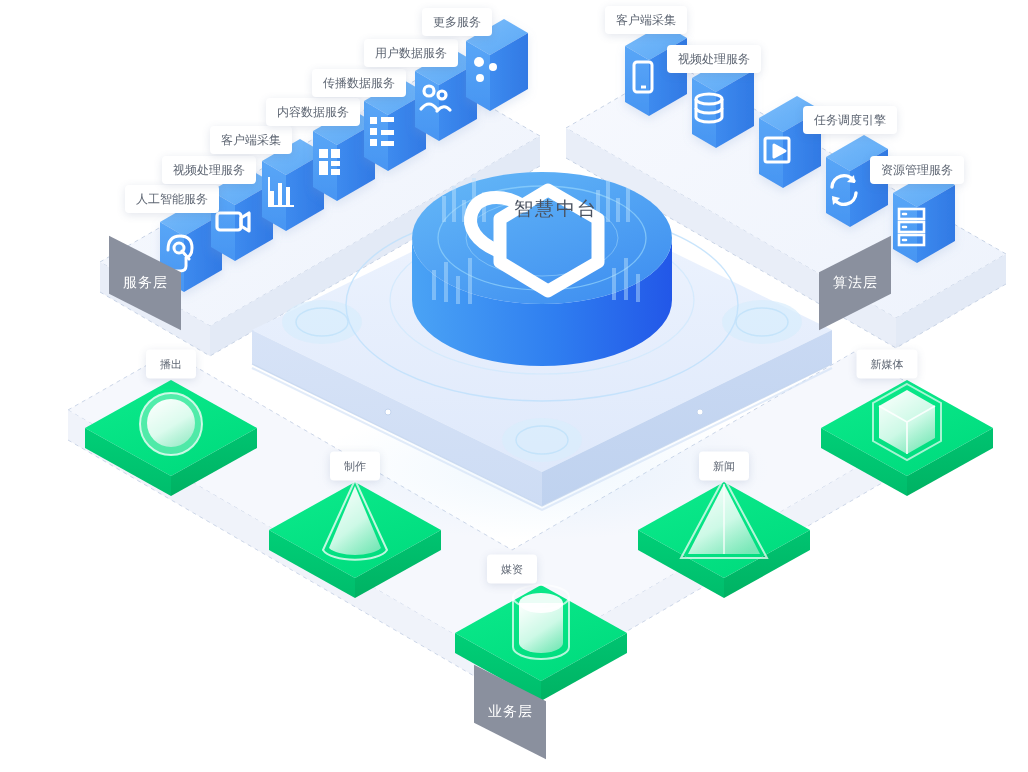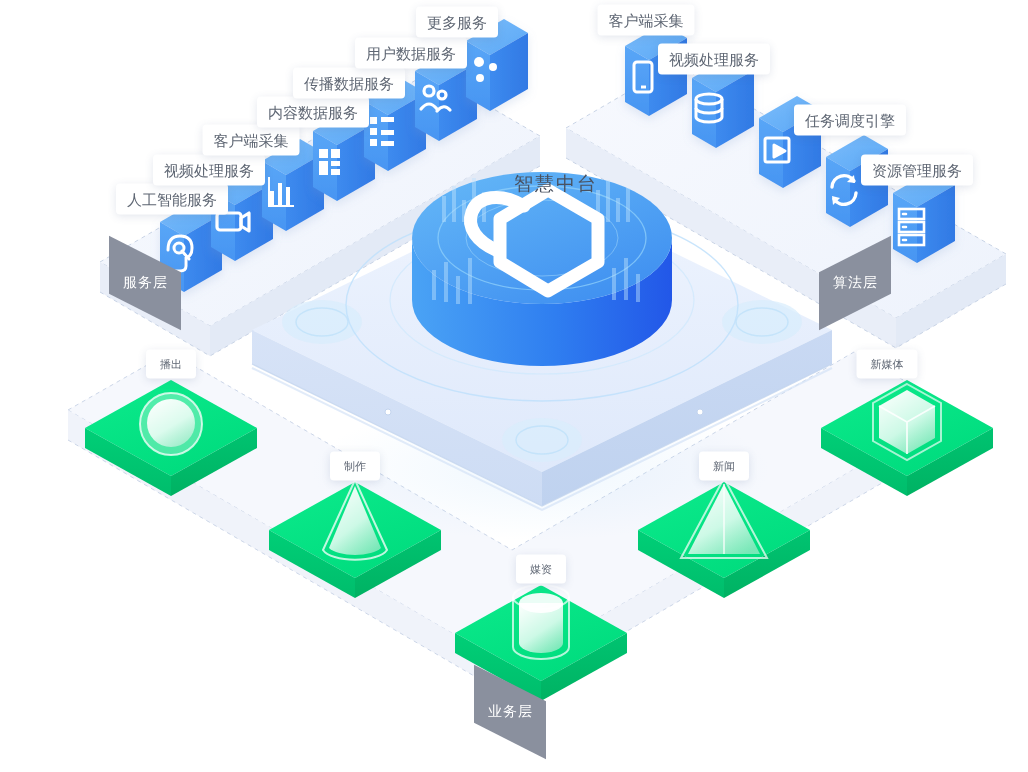--- a/index.html
+++ b/index.html
@@ -9,21 +9,21 @@
     font-family:"Liberation Sans","DejaVu Sans",sans-serif;
     overflow:hidden;position:relative;
   }
   #stage{position:absolute;inset:0;width:1028px;height:772px;}
   #stage svg{position:absolute;left:0;top:0;}
 
   
   .chip{
     position:absolute;background:#ffffff;border-radius:4px;
     box-shadow:0 2px 8px rgba(80,100,140,.16);
-    color:#5e6673;font-size:15px;line-height:1;
+    color:#5e6673;font-size:12px;line-height:1;
     padding:8px 11px;white-space:nowrap;
     transform:translate(-50%,-50%);
     z-index:40;
   }
   .chip.biz{font-size:11px;padding:9px 14px;}
 
   
   .layertag{position:absolute;z-index:45;transform:translate(-50%,-50%);}
   .layertag .face{
     width:72px;height:58px;
@@ -36,20 +36,21 @@
   .tag-right .face{transform:skewY(-27deg);}
   .tag-left  .face span{transform:skewY(-27deg) ;display:block;}
   .tag-right .face span{transform:skewY(27deg);display:block;}
 
   
   .center-title{
     position:absolute;z-index:38;
     transform:translate(-50%,-50%);
     color:#4a5260;font-size:19px;letter-spacing:2px;
     white-space:nowrap;
+    margin-top:25px;
   }
 </style>
 </head>
 <body>
 
 <div id="stage">
 
 <svg width="1028" height="772" viewBox="0 0 1028 772">
   <defs>
     <linearGradient id="gSlabTop" x1="0" y1="0" x2="0" y2="1">
@@ -361,32 +362,32 @@
     </g>
   </g>
 </svg>
 
   <div class="center-title" style="left:556px;top:184px;">智慧中台</div>
 
   <div class="chip" style="left:172px;top:199px">人工智能服务</div>
   <div class="chip" style="left:209px;top:170px">视频处理服务</div>
   <div class="chip" style="left:251px;top:140px">客户端采集</div>
   <div class="chip" style="left:313px;top:112px">内容数据服务</div>
-  <div class="chip" style="left:349px;top:83px">传播数据服务</div>
+  <div class="chip" style="left:359px;top:83px">传播数据服务</div>
   <div class="chip" style="left:411px;top:53px">用户数据服务</div>
   <div class="chip" style="left:457px;top:22px">更多服务</div>
 
   <div class="chip" style="left:646px;top:20px">客户端采集</div>
   <div class="chip" style="left:714px;top:59px">视频处理服务</div>
   <div class="chip" style="left:850px;top:120px">任务调度引擎</div>
   <div class="chip" style="left:917px;top:170px">资源管理服务</div>
 
   <div class="chip biz" style="left:171px;top:364px">播出</div>
   <div class="chip biz" style="left:355px;top:466px">制作</div>
-  <div class="chip biz" style="left:541px;top:569px">媒资</div>
+  <div class="chip biz" style="left:512px;top:569px">媒资</div>
   <div class="chip biz" style="left:724px;top:466px">新闻</div>
   <div class="chip biz" style="left:887px;top:364px">新媒体</div>
 
   <div class="layertag tag-left" style="left:145px;top:283px">
     <div class="face">
         <span>服务层</span>
       </div>
   </div>
   <div class="layertag tag-right" style="left:855px;top:283px">
     <div class="face">

